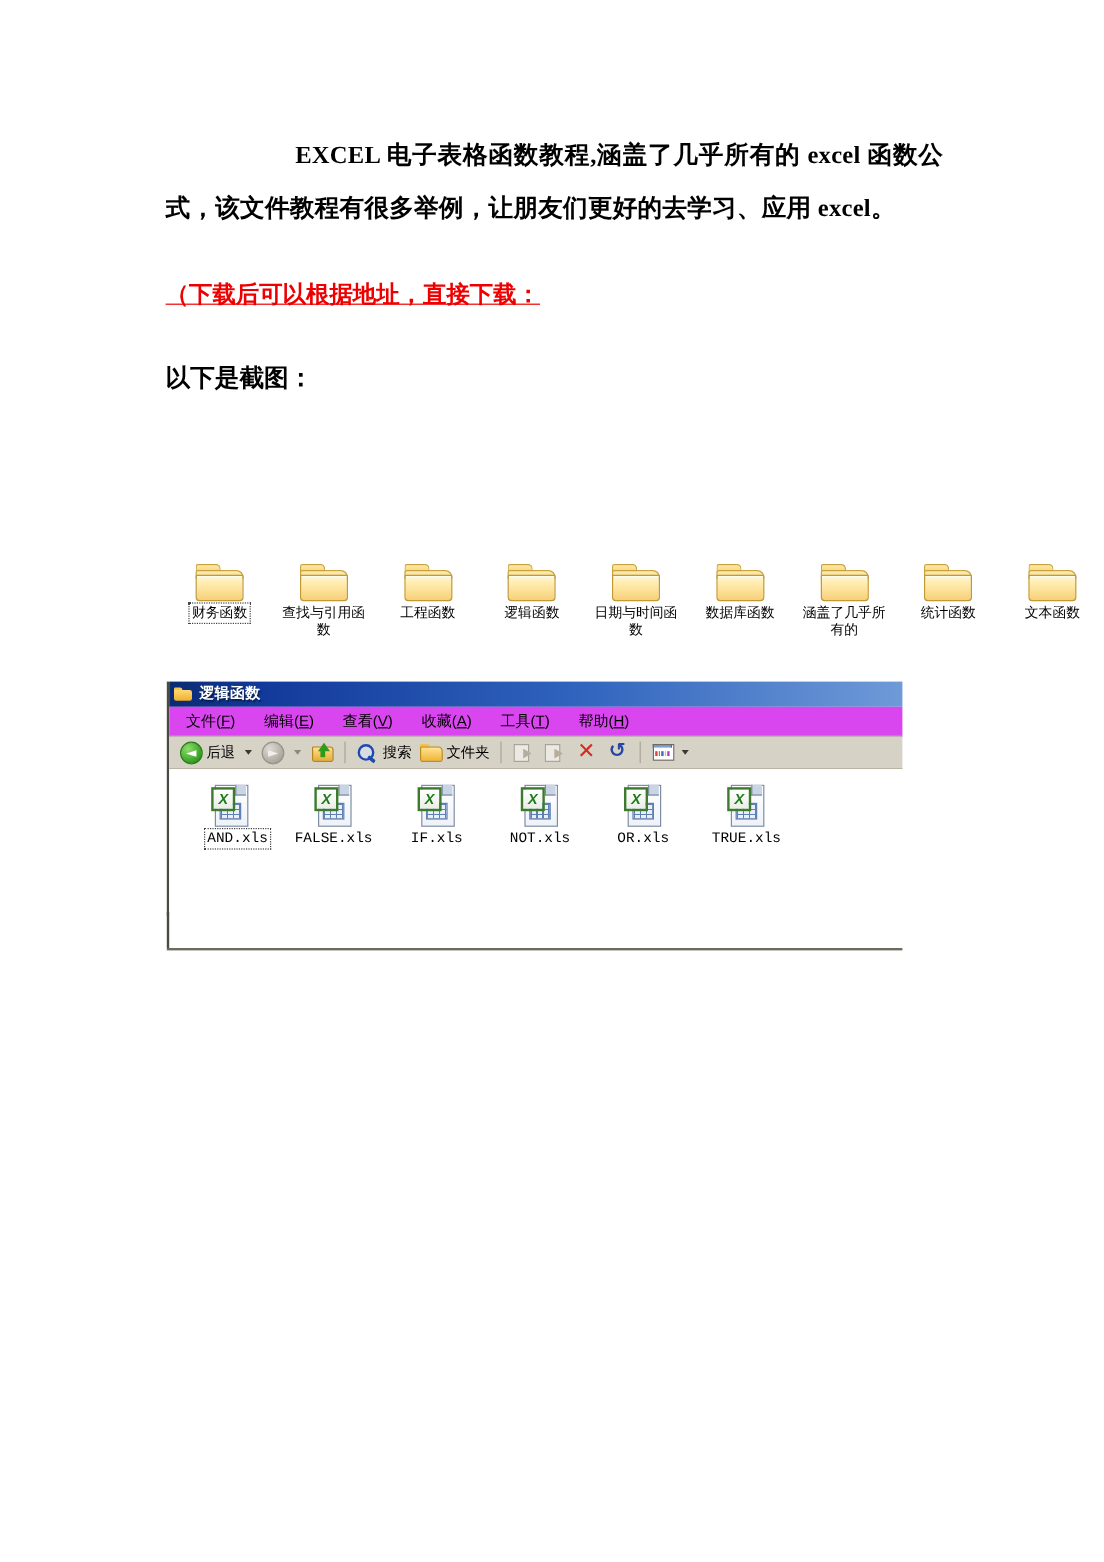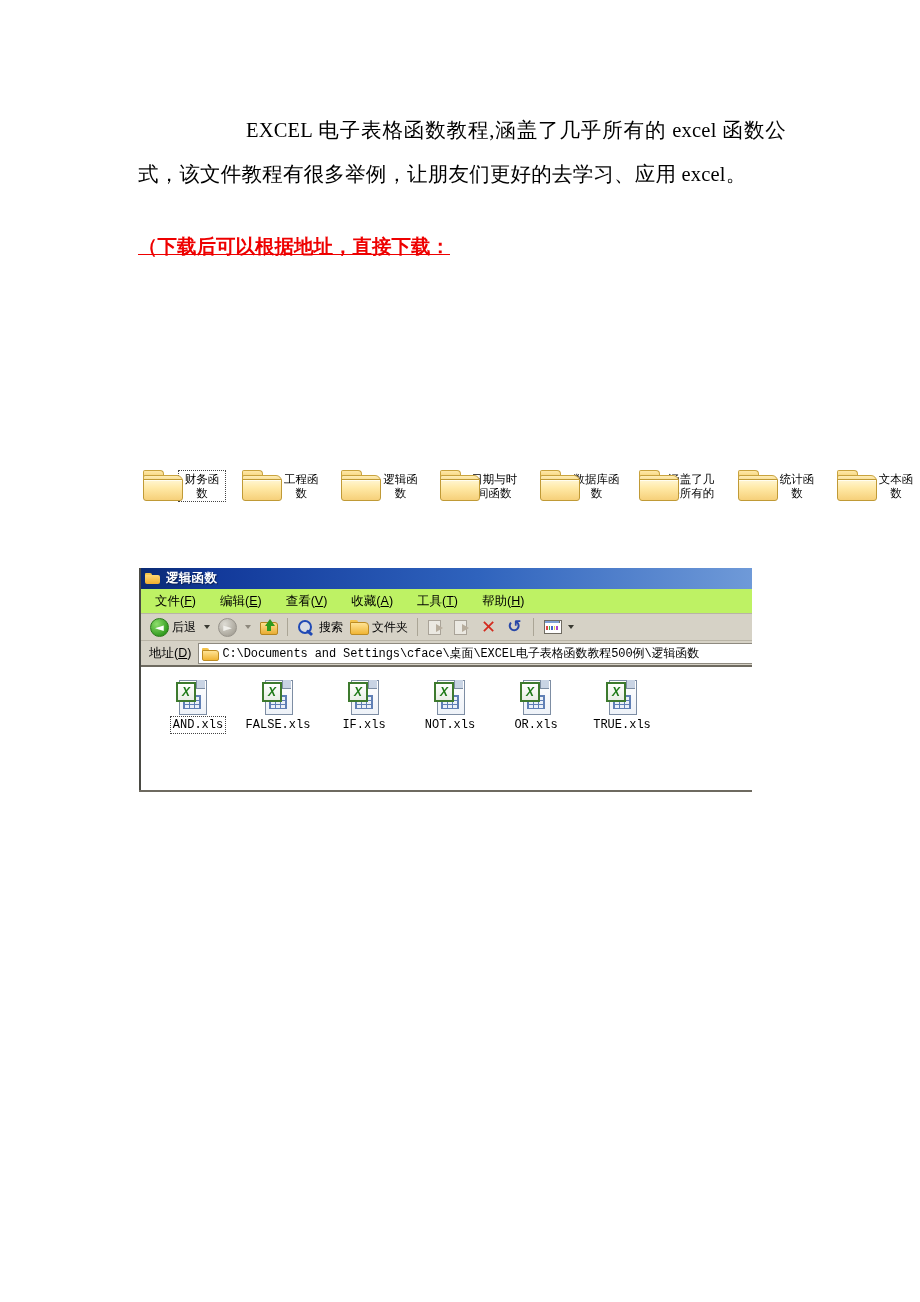--- a/index.html
+++ b/index.html
@@ -23,20 +23,21 @@
     top: 108px;
     width: 648px;
   }
   .para {
     font-family: "Liberation Serif", "DejaVu Serif", serif;
     font-size: 20.5px;
     line-height: 44px;
     text-align: justify;
     text-justify: inter-ideograph;
     letter-spacing: 0.2px;
+    font-weight: bold;
   }
   .para .indent { display: inline-block; width: 108px; }
 
   .red-block {
     margin-top: 26px;
     color: #ee0000;
     font-family: "Liberation Serif", "DejaVu Serif", serif;
     font-weight: bold;
     font-size: 19.5px;
     line-height: 49px;
@@ -70,21 +71,21 @@
     left: 142px;
     top: 468px;
     width: 776px;
     display: flex;
     align-items: flex-start;
     justify-content: space-between;
   }
   .folder-item {
     width: 82px;
     display: flex;
-    flex-direction: row;
+    flex-direction: column;
     align-items: center;
   }
   .folder-icon {
     width: 42px;
     height: 34px;
     position: relative;
     margin-bottom: 2px;
   }
   .folder-icon .tab {
     position: absolute;
@@ -163,21 +164,21 @@
     color: #ffffff;
     font-family: "Liberation Sans", "DejaVu Sans", sans-serif;
     font-size: 12.5px;
     font-weight: bold;
     text-shadow: 1px 1px 1px rgba(0,0,0,0.45);
     letter-spacing: 0.3px;
   }
 
   .menu-bar {
     height: 25px;
-    background: #bef264;
+    background: #d946ef;
     border-bottom: 1px solid #b9b4a6;
     display: flex;
     align-items: center;
     padding-left: 14px;
     box-sizing: border-box;
   }
   .menu-item {
     font-family: "Liberation Sans", "DejaVu Sans", sans-serif;
     font-size: 12.5px;
     color: #000;
@@ -428,33 +429,42 @@
 <div class="doc">
 
   <div class="para">
     <span class="indent"></span><span>EXCEL 电子表格函数教程,涵盖了几乎所有的 excel 函数公</span><span>式，该文件教程有很多举例，让朋友们更好的去学习、应用 excel。</span>
   </div>
 
   <div class="red-block">
     <div class="red-line">（下载后可以根据地址，直接下载：</div>
   </div>
 
+  <div class="section-title">以下是截图：</div>
 </div>
 
 <div class="folder-strip">
 
   <div class="folder-item selected">
     <div class="folder-icon">
       <div class="tab"></div>
         <div class="lip"></div>
         <div class="body"></div>
     </div>
     <div class="folder-label">财务函数</div>
   </div>
 
+  <div class="folder-item">
+    <div class="folder-icon">
+      <div class="tab"></div>
+        <div class="lip"></div>
+        <div class="body"></div>
+    </div>
+    <div class="folder-label">查找与引用函数</div>
+  </div>
 
   <div class="folder-item">
     <div class="folder-icon">
       <div class="tab"></div>
         <div class="lip"></div>
         <div class="body"></div>
     </div>
     <div class="folder-label">工程函数</div>
   </div>
 
@@ -605,30 +615,20 @@
             <i style="background:#46c"></i>
             <i style="background:#dc4"></i>
             <i style="background:#a4c"></i>
         </i>
       </span>
       <span class="caret"></span>
     </div>
 
   </div>
 
-  <div class="addr-bar">
-    <div class="addr-label"><span>地址</span>(<u>D</u>)</div>
-    <div class="addr-field">
-      <span class="a-folder">
-        <i class="af-lip"></i>
-          <i class="af-body"></i>
-      </span>
-      <span class="addr-text">C:\Documents and Settings\cface\桌面\EXCEL电子表格函数教程500例\逻辑函数</span>
-    </div>
-  </div>
 
   <div class="file-pane">
     <div class="file-row">
 
       <div class="file-item selected">
         <div class="xls-icon">
           <i class="page"></i>
             <i class="fold"></i>
             <i class="grid"></i>
           <i class="xbadge">X</i>

